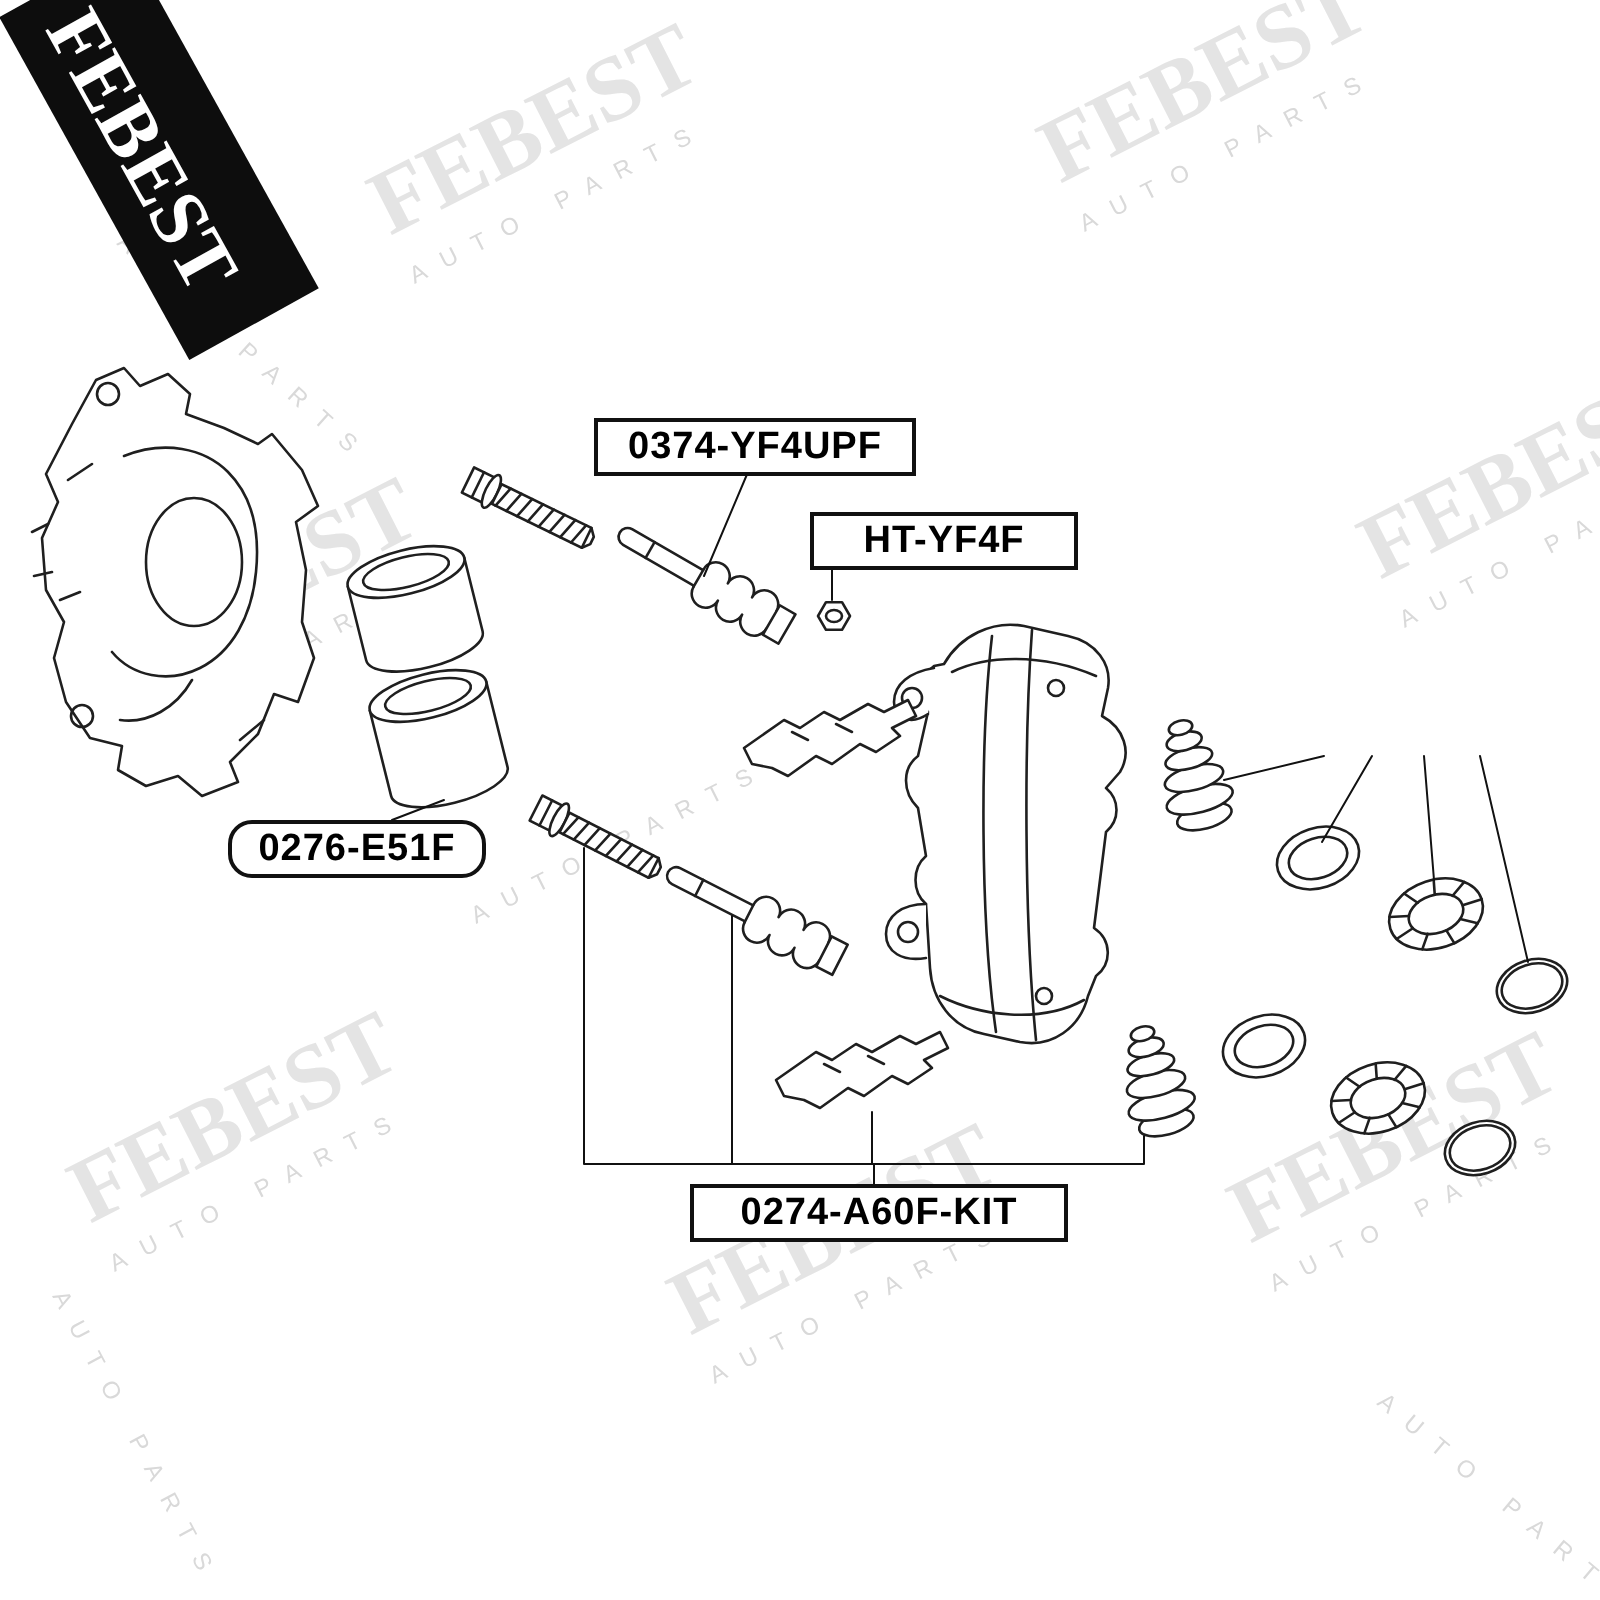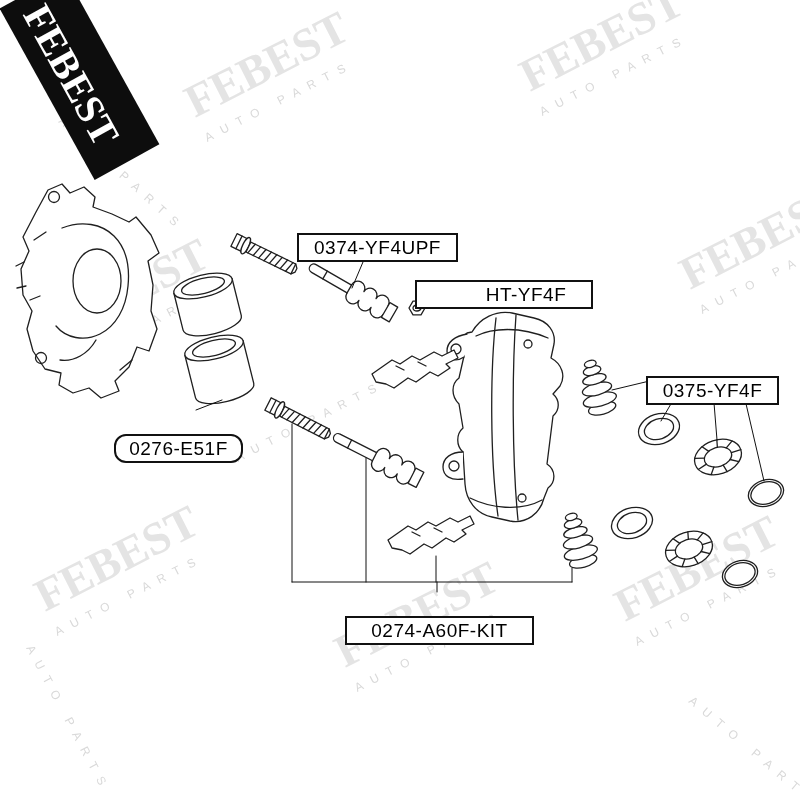--- a/index.html
+++ b/index.html
@@ -4,23 +4,23 @@
 <style>
   html,body{margin:0;padding:0;background:#ffffff;}
   .stage{position:relative;width:800px;height:800px;background:#fff;overflow:hidden;
          font-family:"Liberation Sans",sans-serif;}
   .stage svg{position:absolute;left:0;top:0;}
   .wm-brand{font-family:"Liberation Serif",serif;font-weight:bold;font-size:46px;fill:#e4e4e4;}
   .wm-tag{font-family:"Liberation Sans",sans-serif;font-size:12px;fill:#d9d9d9;letter-spacing:9px;}
   .logo-brand{font-family:"Liberation Serif",serif;font-weight:bold;font-size:40px;fill:#ffffff;}
   .part-label{position:absolute;display:flex;align-items:center;justify-content:center;
       background:#fff;border:2px solid #111;color:#000;
-      font-family:"Liberation Sans",sans-serif;font-weight:normal;font-size:19px;letter-spacing:.5px;margin-top:24px;}
+      font-family:"Liberation Sans",sans-serif;font-weight:bold;font-size:19px;letter-spacing:.5px;}
   #l0374{left:297px;top:209px;width:157px;height:25px;}
-  #lht  {left:415px;top:256px;width:130px;height:25px;padding-left:44px;}
+  #lht  {left:405px;top:256px;width:130px;height:25px;}
   #l0375{left:646px;top:352px;width:129px;height:25px;}
   #l0276{left:114px;top:410px;width:125px;height:25px;border-radius:12px;}
   #l0274{left:345px;top:592px;width:185px;height:25px;}
 </style>
 </head>
 <body>
 
 <div class="stage">
 <svg width="800" height="800" viewBox="0 0 800 800">
 
@@ -191,16 +191,15 @@
       <path d="M416,282 L416,300"></path>
       <path d="M662,378 L612,390 M686,378 L661,421 M712,378 L717,440 M740,378 L764,481"></path>
       <path d="M196,410 L222,400"></path>
       <path d="M437,592 L437,582 M292,582 L572,582 M292,582 L292,424 M366,582 L366,458 M436,582 L436,556 M572,582 L572,568"></path>
     </g>
   </g>
 </svg>
 
 <div class="part-label" id="l0374">0374-YF4UPF</div>
 <div class="part-label" id="lht">HT-YF4F</div>
-<div class="part-label" id="l0375">0375-YF4F</div>
 <div class="part-label" id="l0276">0276-E51F</div>
 <div class="part-label" id="l0274">0274-A60F-KIT</div>
 </div>
 
 </body></html>

